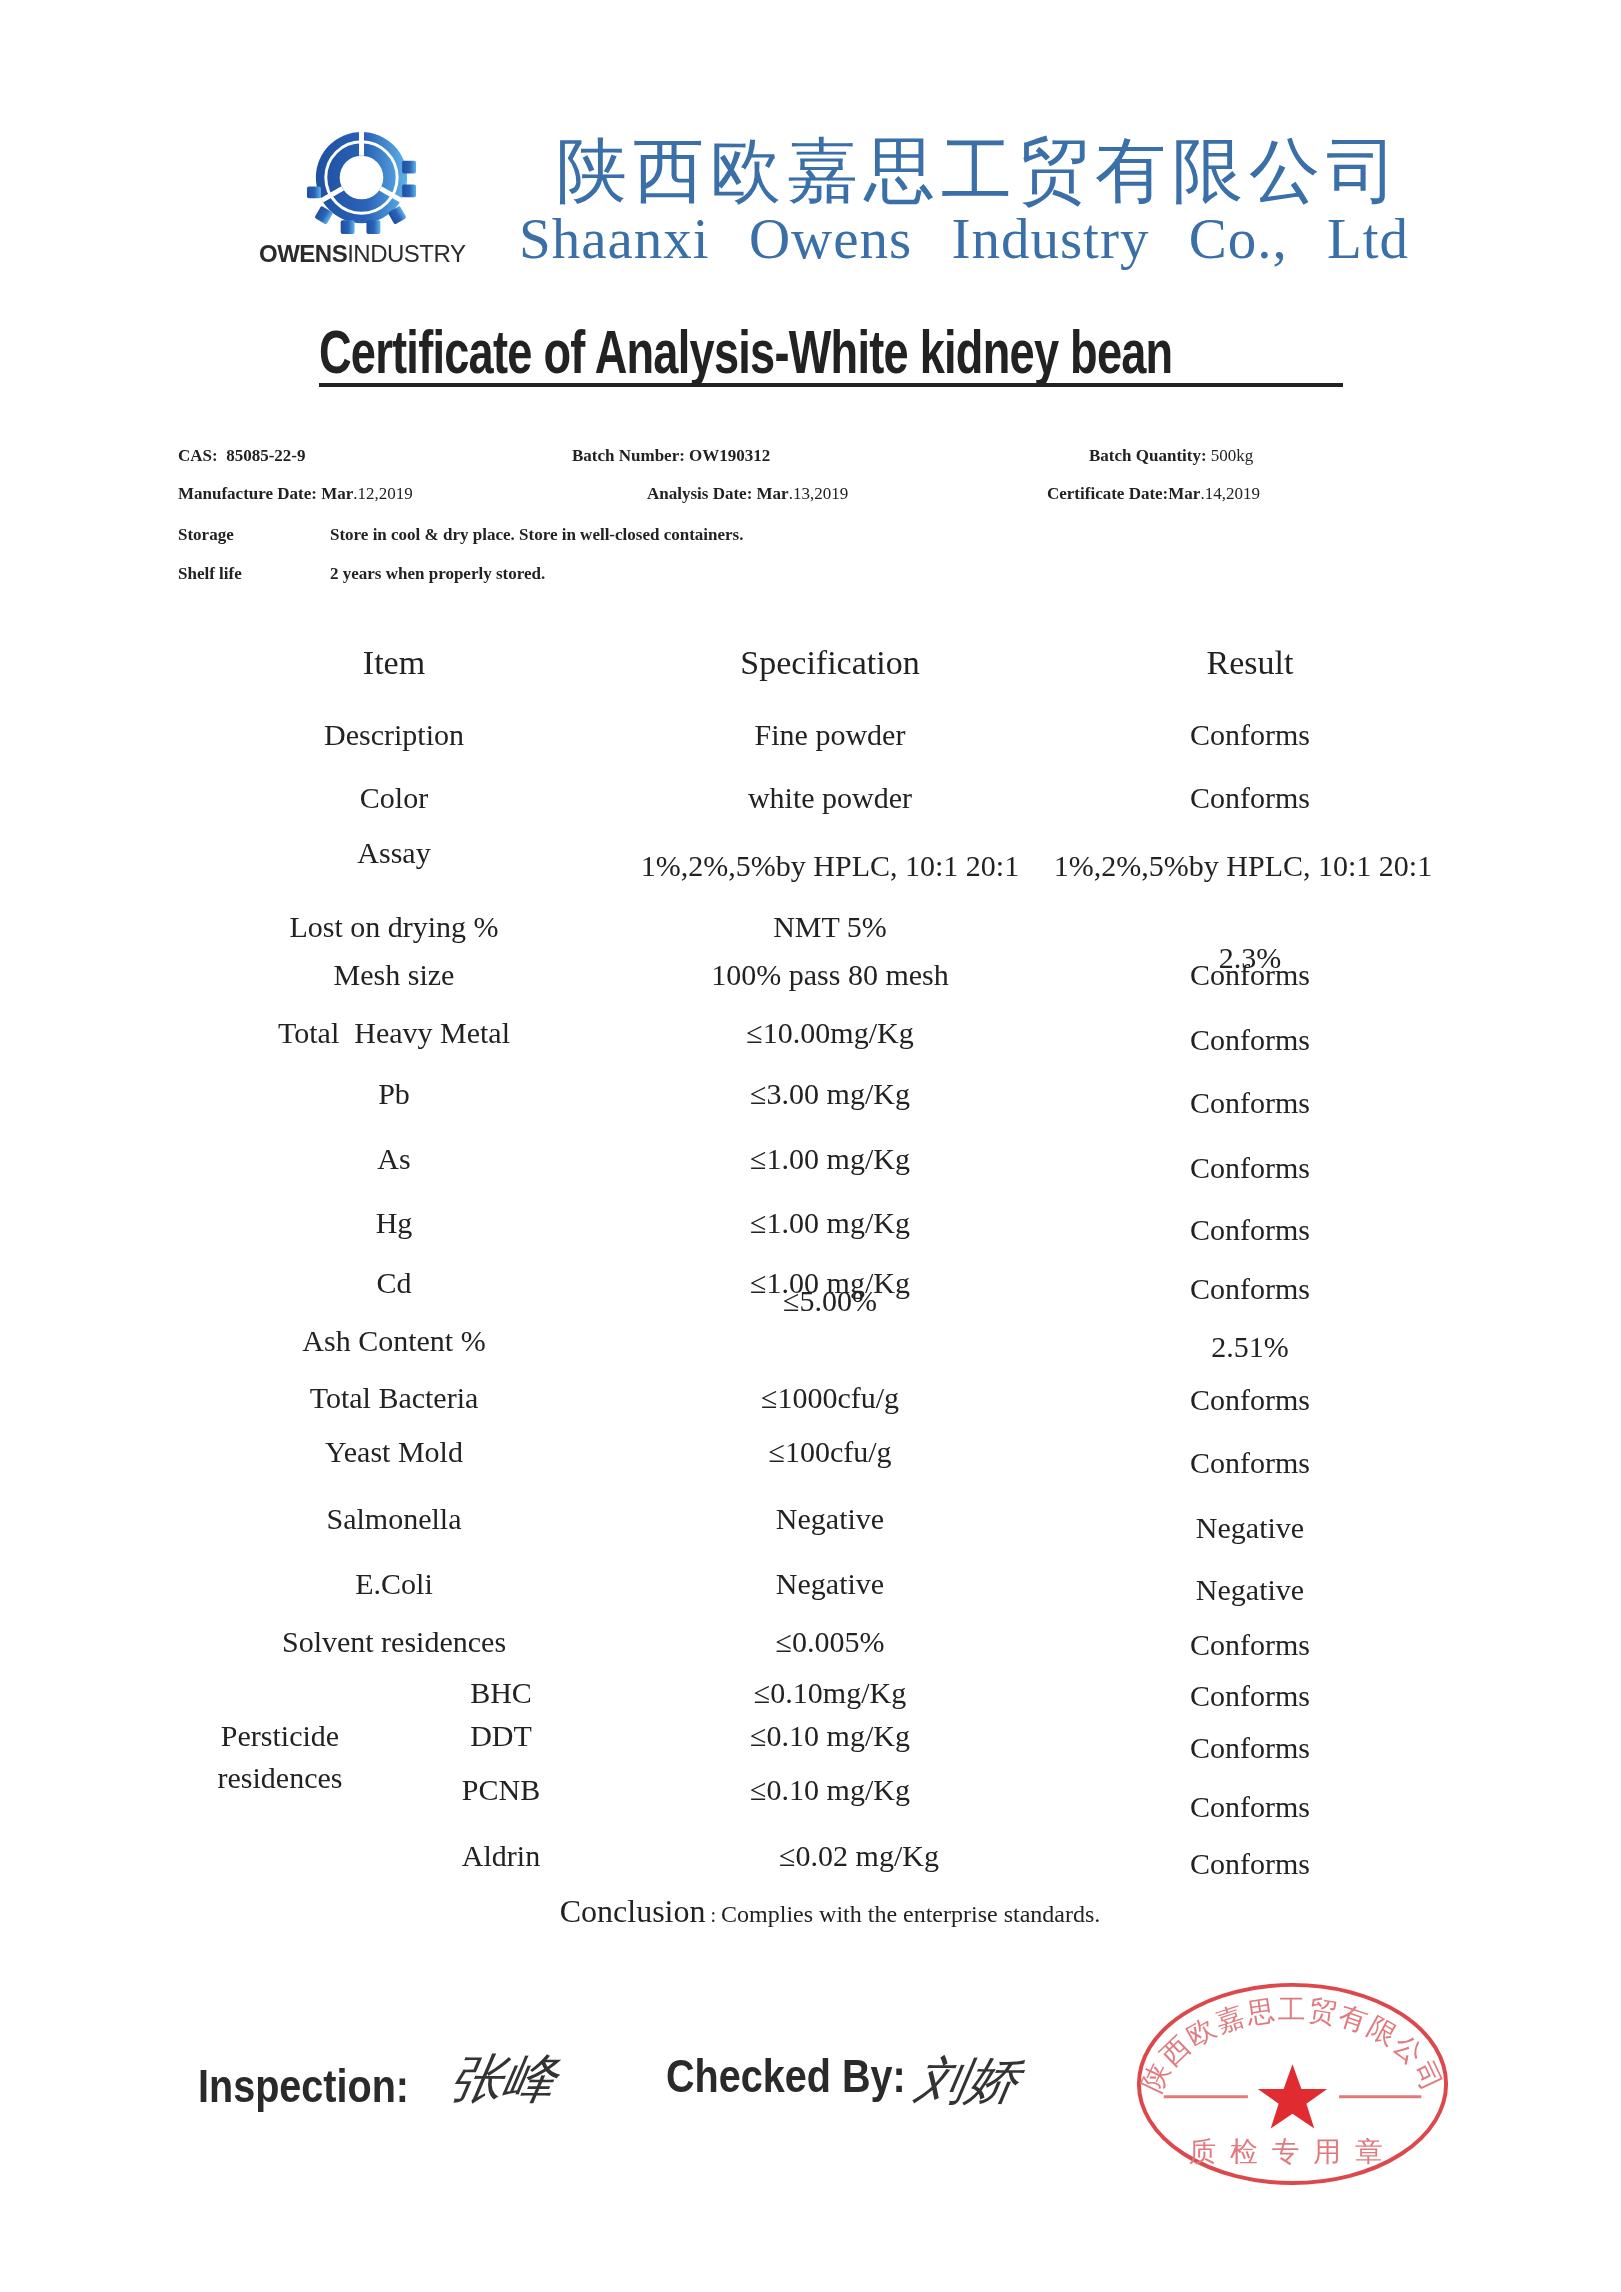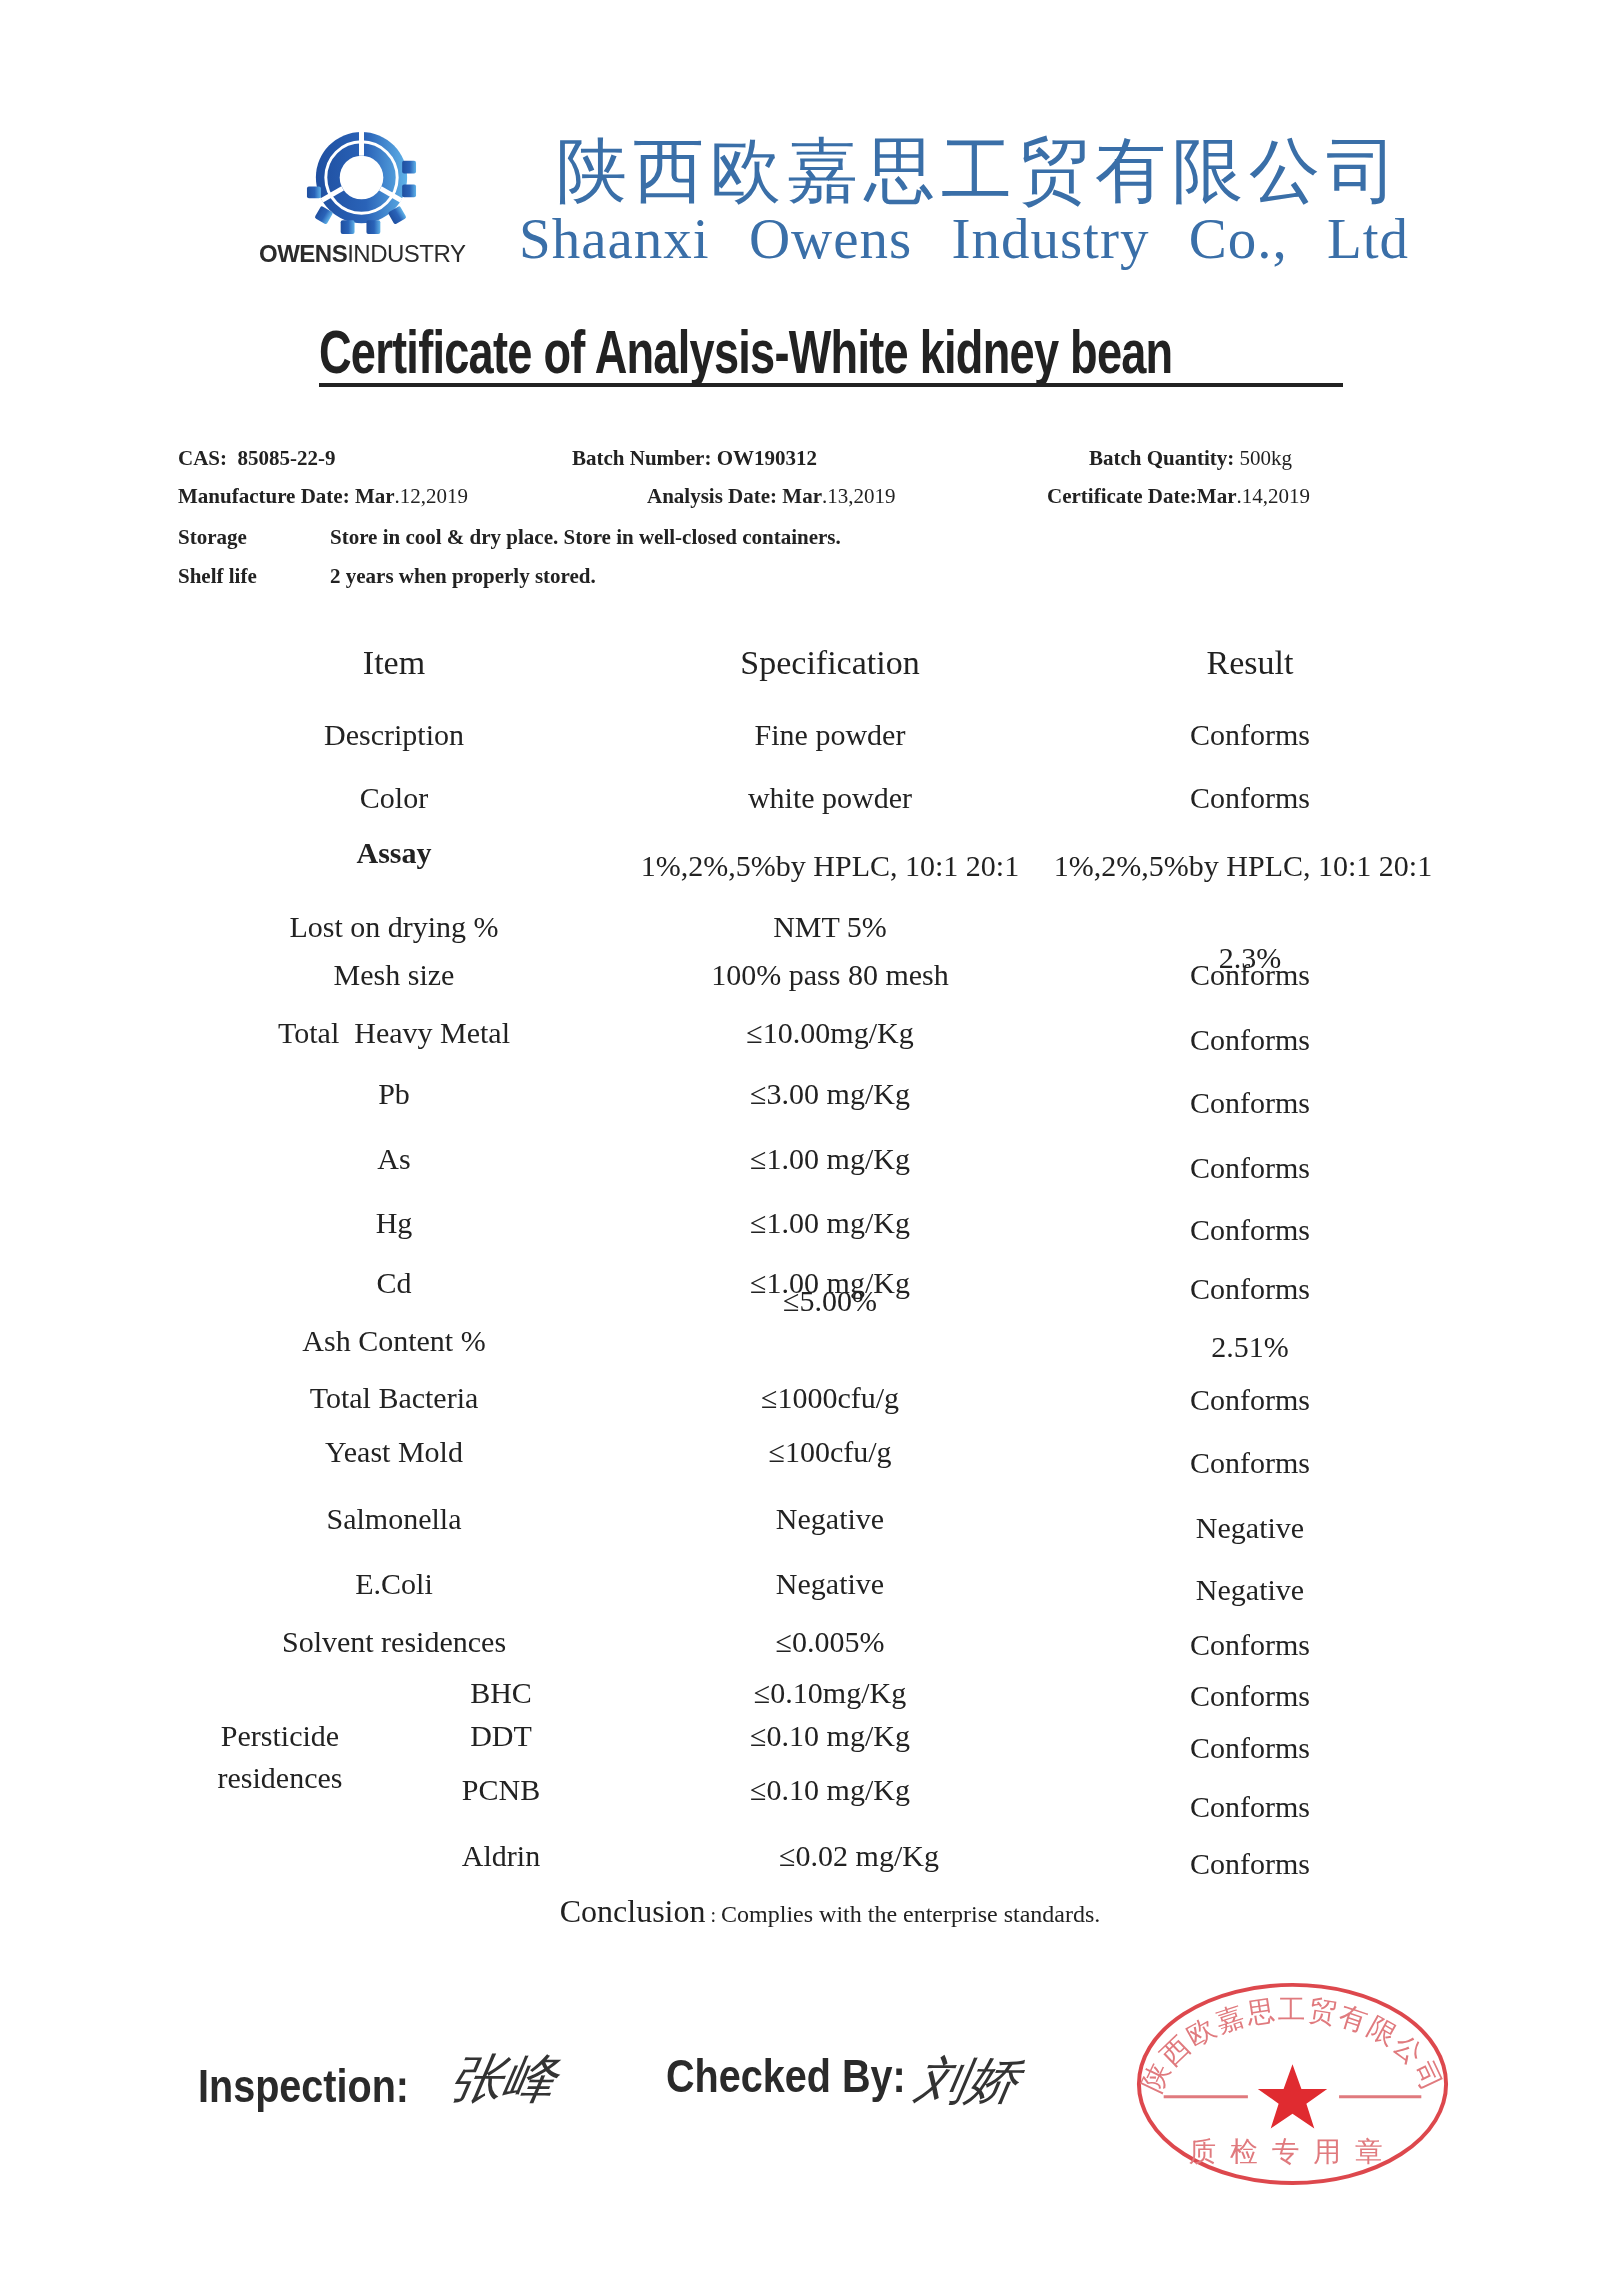--- a/index.html
+++ b/index.html
@@ -6,21 +6,21 @@
   body { width:1622px; height:2293px; position:relative; overflow:hidden; font-family:"Liberation Serif","DejaVu Serif",serif; color:#222; }
   .abs { position:absolute; }
   .logo { left:297px; top:121px; width:129px; height:117px; }
   .logo-text { left:259px; top:240px; width:210px; font-family:"Liberation Sans","DejaVu Sans",sans-serif; font-size:24px; color:#2b2b2b; letter-spacing:-0.5px; white-space:nowrap; }
   .logo-text b { font-weight:700; }
   .cn-name { left:556px; top:124px; font-size:71px; color:#3a6fa8; letter-spacing:6px; font-family:"DejaVu Serif",serif; white-space:nowrap; }
   .en-name { left:519px; top:206px; font-size:57px; color:#3a6fa8; letter-spacing:1px; word-spacing:24px; white-space:nowrap; }
   .title { left:319px; top:317px; width:1024px; text-align:center; font-family:"Liberation Sans","DejaVu Sans",sans-serif; font-weight:700; font-size:61px; color:#222; transform:scaleX(0.74); transform-origin:left top; white-space:nowrap; letter-spacing:-1px; }
   .title-wrap { left:319px; top:317px; width:1024px; height:79px; }
   .title-underline { left:319px; top:383px; width:1024px; height:4px; background:#222; }
-  .info { font-size:21px; white-space:nowrap; }
+  .info { font-size:17px; white-space:nowrap; }
   .info b { font-weight:700; }
   .cell { position:absolute; font-size:30px; text-align:center; white-space:nowrap; transform:translateX(-50%); color:#222; }
   .hdr { font-size:34px; }
   .conclusion { font-size:32px; }
   .sig { font-family:"Liberation Sans","DejaVu Sans",sans-serif; font-size:46px; font-weight:700; color:#2a2a2a; transform:scaleX(0.86); transform-origin:left top; white-space:nowrap; }
   .stamp { left:1129px; top:1965px; width:327px; height:228px; }
 </style>
 </head>
 <body>
 
@@ -80,21 +80,21 @@
 <div class="cell hdr" style="left:1250px;top:644px;">Result</div>
 
 <div class="cell" style="left:394px;top:718px;">Description</div>
 <div class="cell" style="left:830px;top:718px;">Fine powder</div>
 <div class="cell" style="left:1250px;top:718px;">Conforms</div>
 
 <div class="cell" style="left:394px;top:781px;">Color</div>
 <div class="cell" style="left:830px;top:781px;">white powder</div>
 <div class="cell" style="left:1250px;top:781px;">Conforms</div>
 
-<div class="cell" style="left:394px;top:836px;font-weight:bold;">Assay</div>
+<div class="cell" style="left:394px;top:836px;">Assay</div>
 <div class="cell" style="left:830px;top:849px;">1%,2%,5%by HPLC, 10:1 20:1</div>
 <div class="cell" style="left:1243px;top:849px;">1%,2%,5%by HPLC, 10:1 20:1</div>
 
 <div class="cell" style="left:394px;top:910px;">Lost on drying %</div>
 <div class="cell" style="left:830px;top:910px;">NMT 5%</div>
 <div class="cell" style="left:1250px;top:910px;margin-top:31px;">2.3%</div>
 
 <div class="cell" style="left:394px;top:958px;">Mesh size</div>
 <div class="cell" style="left:830px;top:958px;">100% pass 80 mesh</div>
 <div class="cell" style="left:1250px;top:958px;">Conforms</div>

